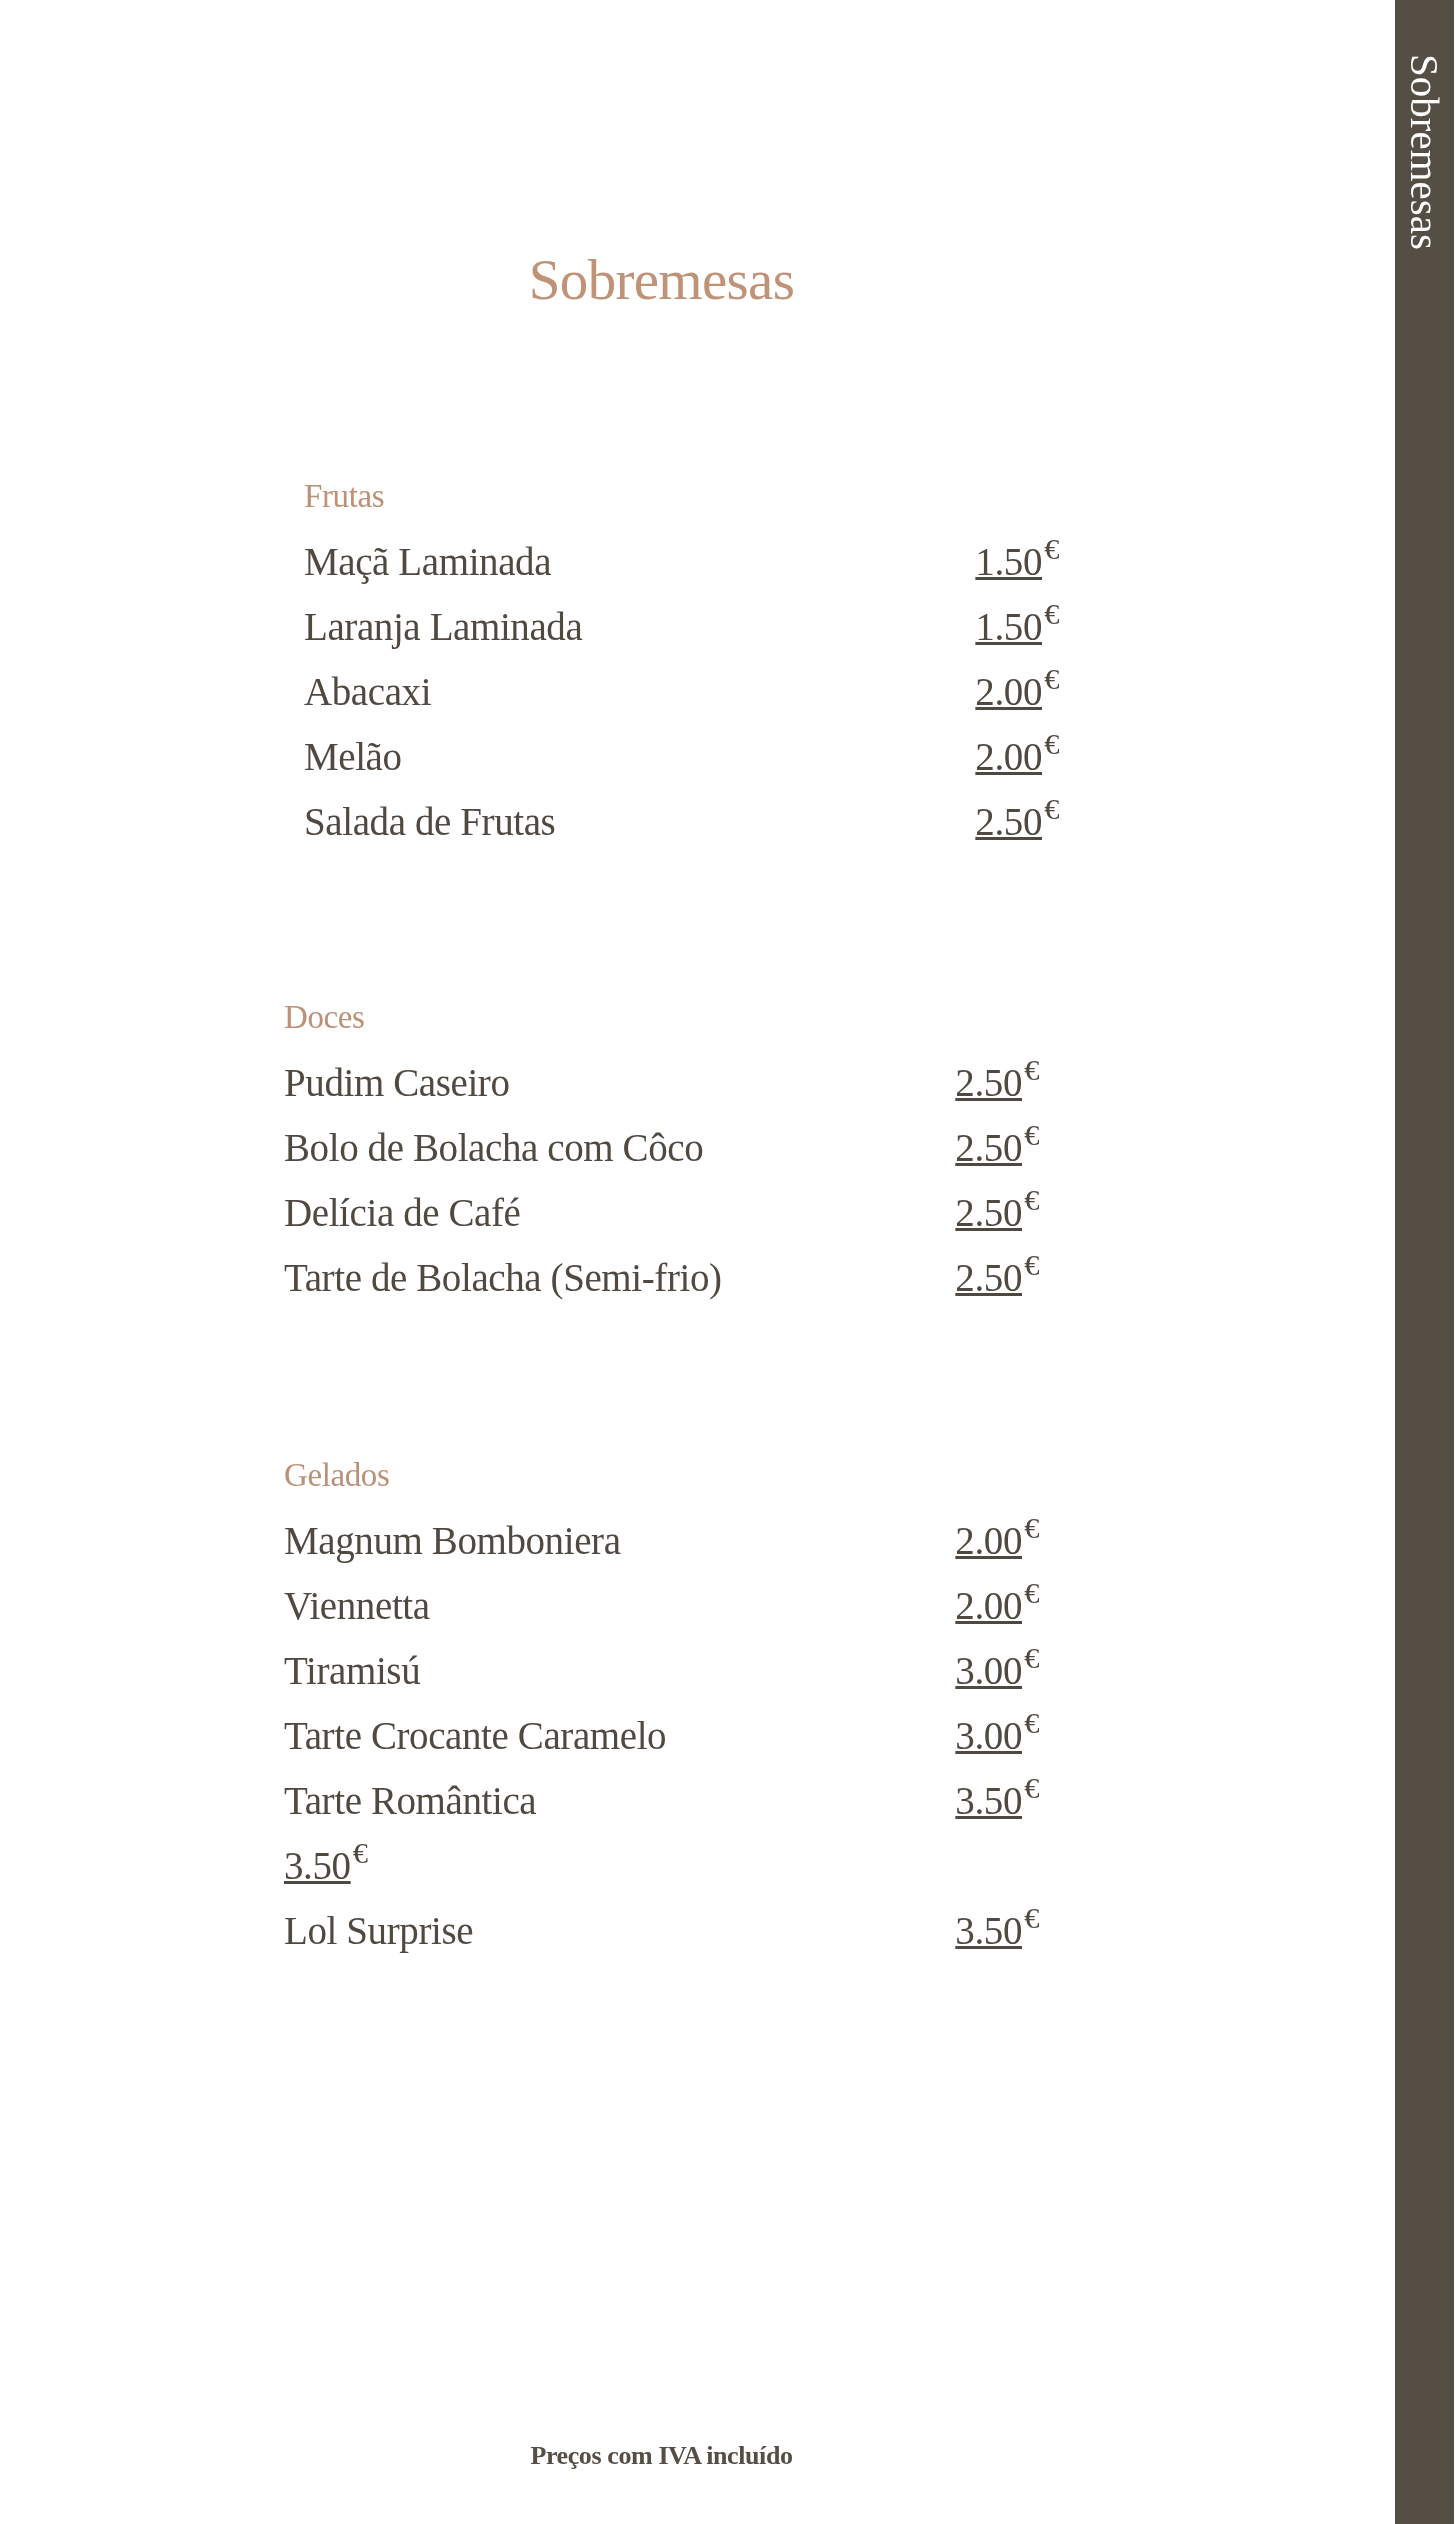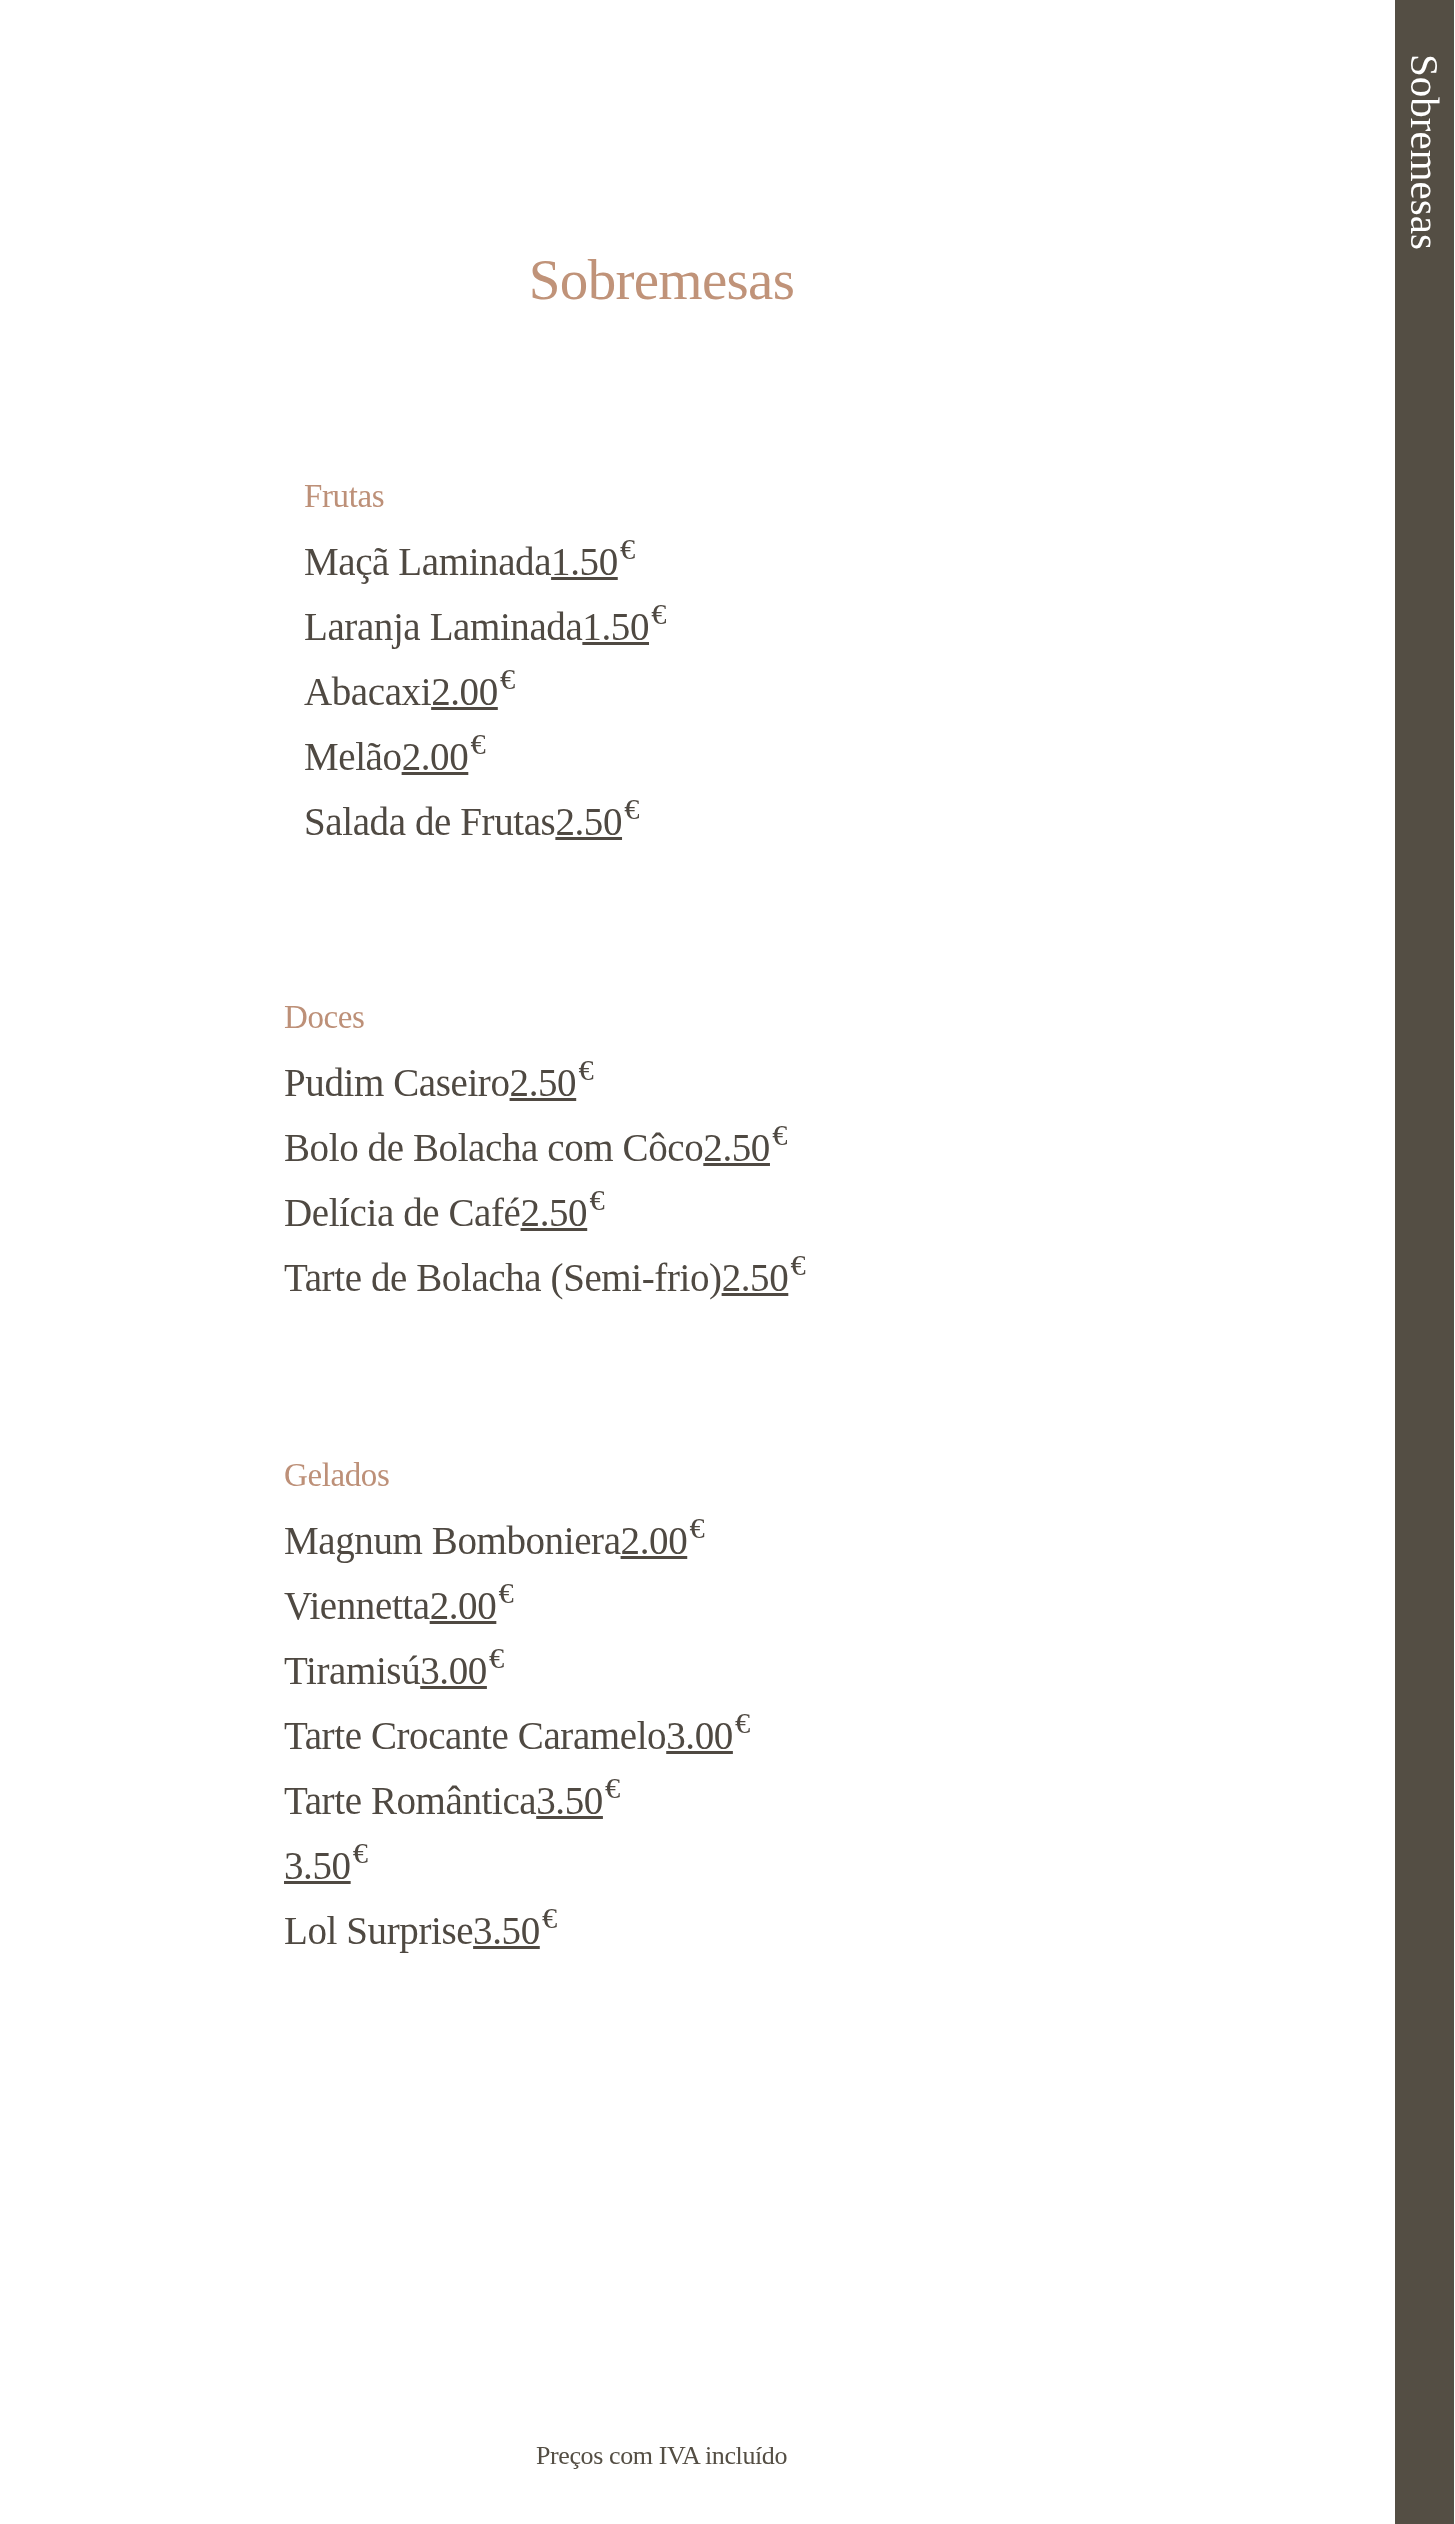--- a/index.html
+++ b/index.html
@@ -45,21 +45,21 @@
     line-height: 65px;
     height: 65px;
     color: #bd9078;
     letter-spacing: -0.4px;
   }
 
   .row {
     height: 65px;
     line-height: 65px;
     display: flex;
-    justify-content: flex-start;
+    justify-content: space-between;
     align-items: baseline;
     font-size: 39px;
     color: #4f4942;
     letter-spacing: -0.4px;
     white-space: nowrap;
   }
   .item-price {
     font-size: 39px;
     color: #4f4942;
     text-decoration: underline;
@@ -78,20 +78,21 @@
     position: absolute;
     top: 2440px;
     left: 284px;
     width: 755px;
     text-align: center;
     font-size: 26px;
     line-height: 32px;
     color: #544e44;
     letter-spacing: -0.4px;
     white-space: nowrap;
+    font-weight: bold;
   }
 
   
   .sidebar {
     position: absolute;
     top: 0;
     left: 1395px;
     width: 59px;
     height: 2525px;
     background: #544e44;

